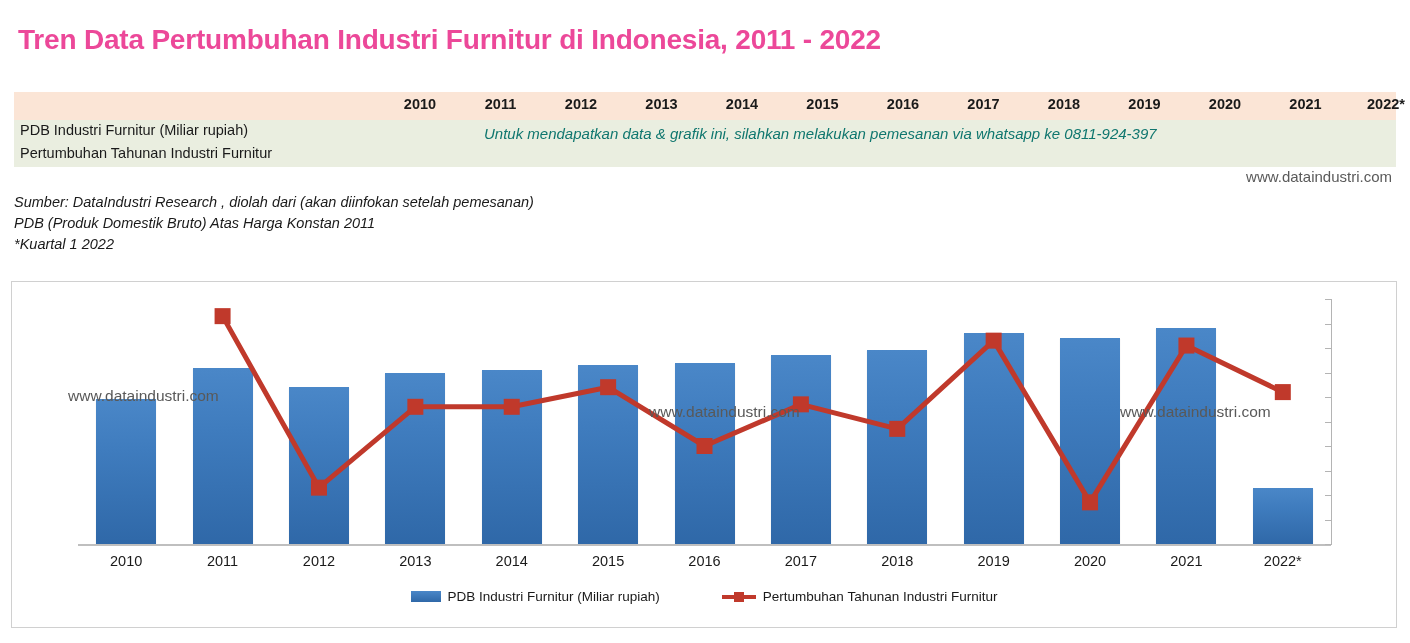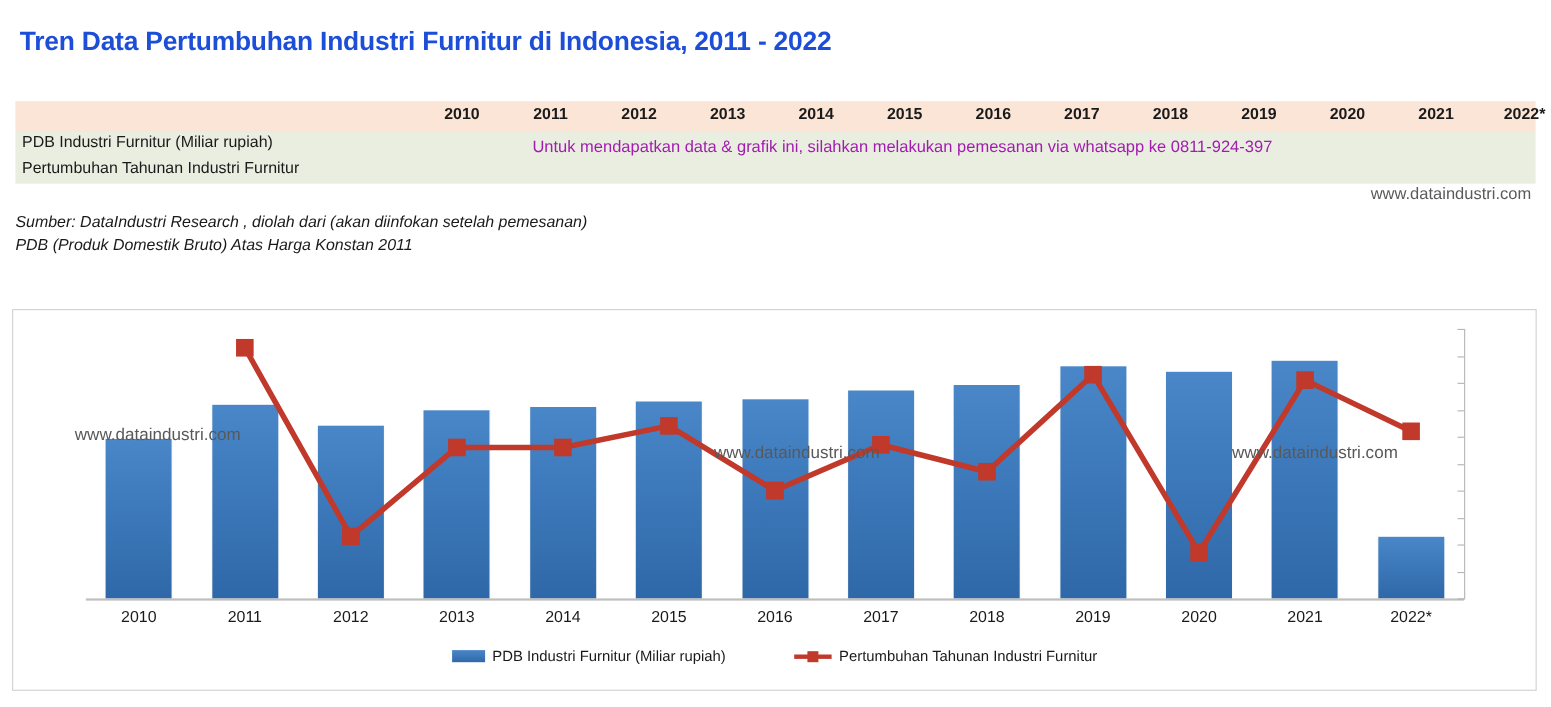--- a/index.html
+++ b/index.html
@@ -13,23 +13,23 @@
     font-family: "Liberation Sans", sans-serif;
     position: relative;
     overflow: hidden;
   }
 
   
   .page-title {
     position: absolute;
     left: 18px;
     top: 24px;
-    font-size: 24px;
+    font-size: 28px;
     font-weight: bold;
-    color: #1d4ed8;
+    color: #ec4899;
     letter-spacing: -0.2px;
     white-space: nowrap;
   }
 
   
   .table-block {
     position: absolute;
     left: 14px;
     top: 92px;
     width: 1382px;
@@ -61,22 +61,23 @@
     color: #1a1a1a;
     white-space: nowrap;
   }
   .row-label.first { top: 2px; }
   .row-label.second { top: 25px; }
   .overlay-note {
     position: absolute;
     left: 470px;
     top: 5px;
     font-size: 15px;
-    color: #a21caf;
-    white-space: nowrap;
+    color: #0f766e;
+    white-space: nowrap;
+    font-style: italic;
   }
 
   
   .wm-right {
     position: absolute;
     right: 18px;
     top: 168px;
     font-size: 15px;
     color: #5a5a5a;
     white-space: nowrap;
@@ -236,20 +237,21 @@
     <div class="row-label second">Pertumbuhan Tahunan Industri Furnitur</div>
     <div class="overlay-note">Untuk mendapatkan data &amp; grafik ini, silahkan melakukan pemesanan via whatsapp ke 0811-924-397</div>
   </div>
 </div>
 
 <div class="wm-right">www.dataindustri.com</div>
 
 <div class="source-notes">
   <div>Sumber: DataIndustri Research , diolah dari (akan diinfokan setelah pemesanan)</div>
   <div>PDB (Produk Domestik Bruto) Atas Harga Konstan 2011</div>
+  <div>*Kuartal 1 2022</div>
 </div>
 
 <div class="chart-frame">
   <div class="plot-area" id="plot-area">
 
   <div class="bar" style="left: 84.1923px; width: 60px; top: 117.45px; height: 144.55px;"></div>
       <div class="bar" style="left: 180.577px; width: 60px; top: 85.6px; height: 176.4px;"></div>
       <div class="bar" style="left: 276.962px; width: 60px; top: 105.2px; height: 156.8px;"></div>
       <div class="bar" style="left: 373.346px; width: 60px; top: 90.5px; height: 171.5px;"></div>
       <div class="bar" style="left: 469.731px; width: 60px; top: 88.05px; height: 173.95px;"></div>

